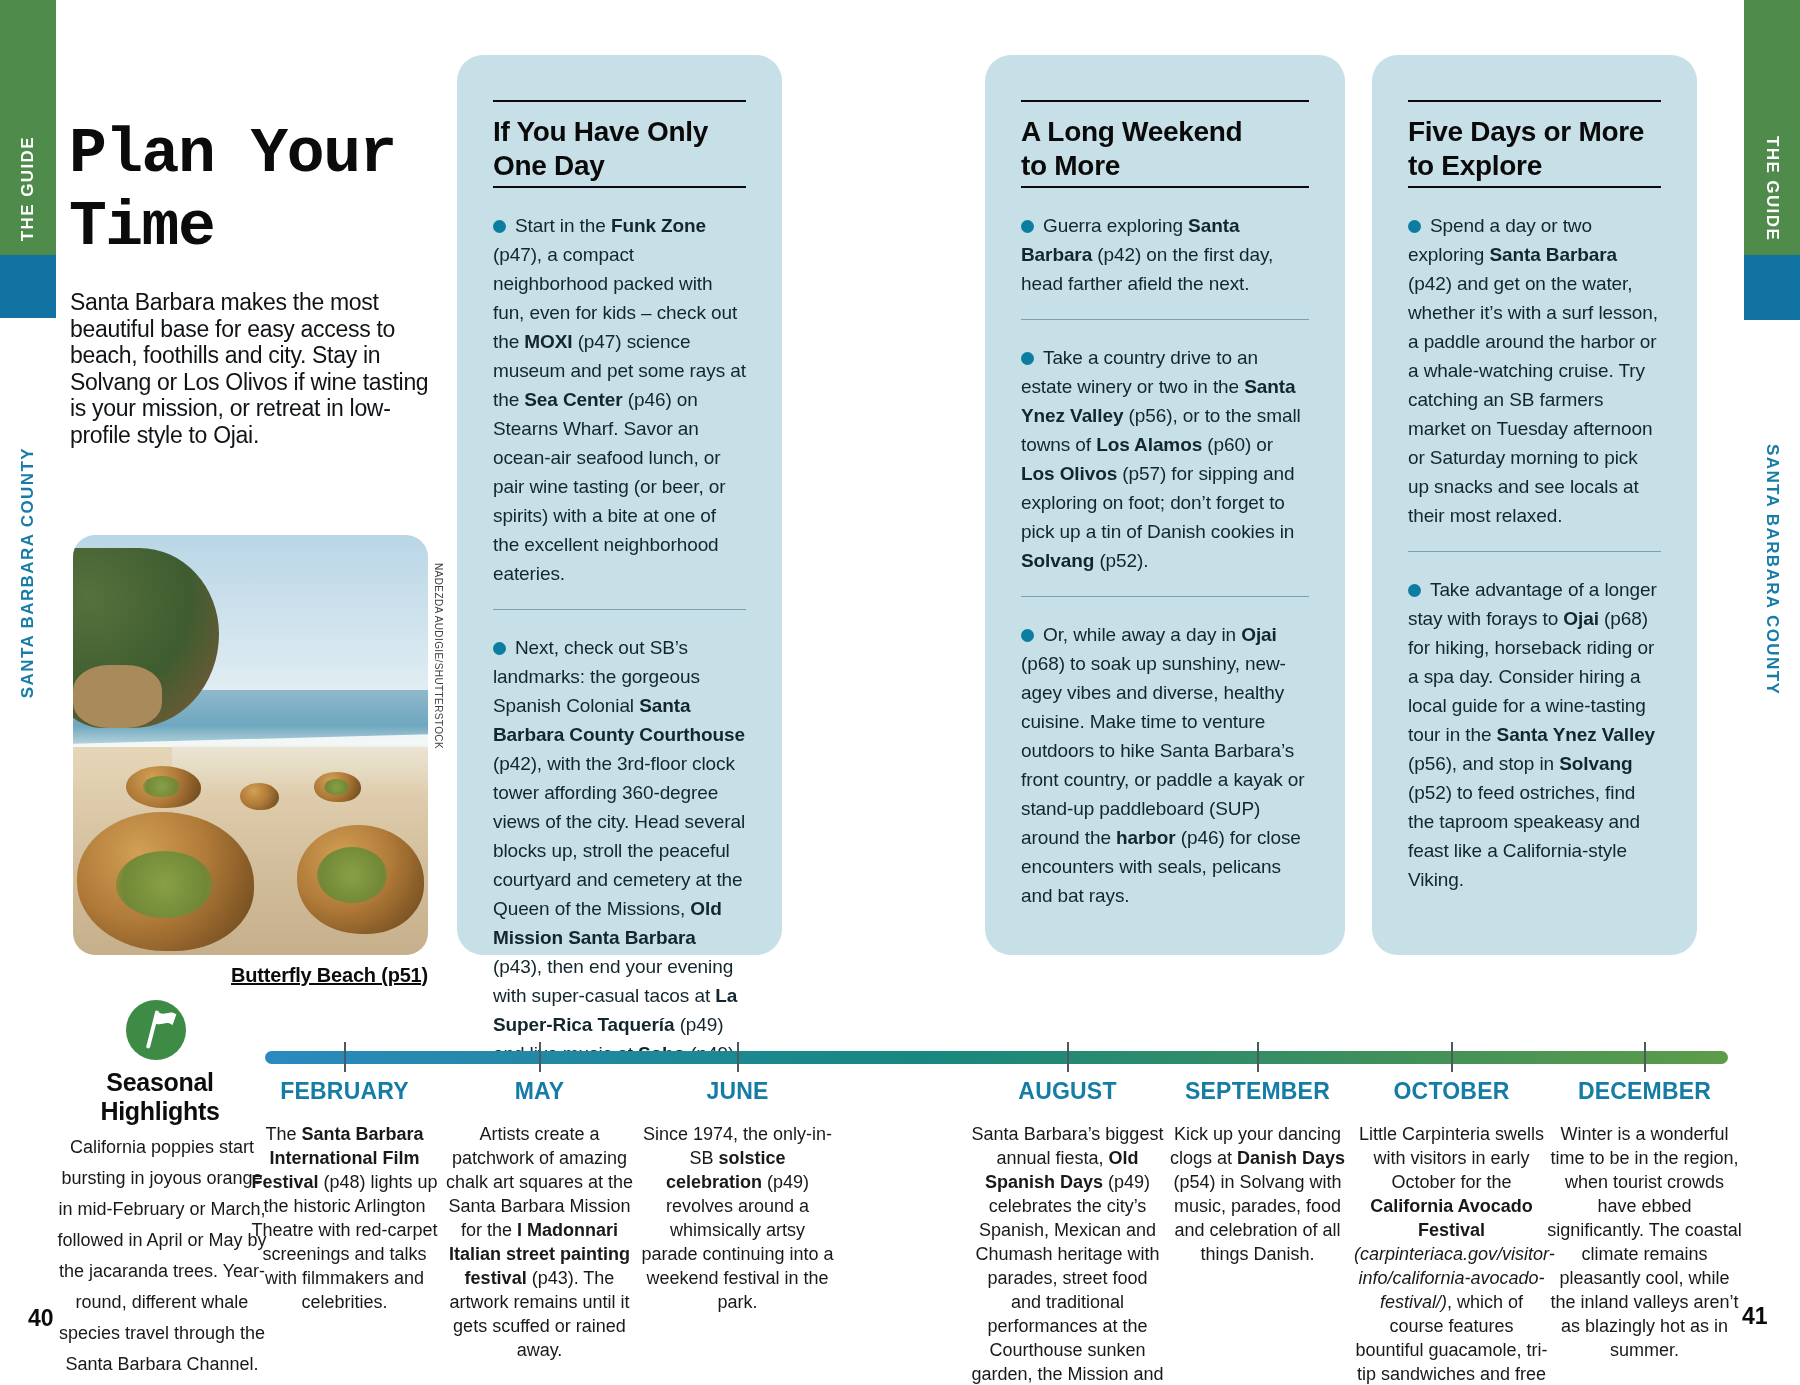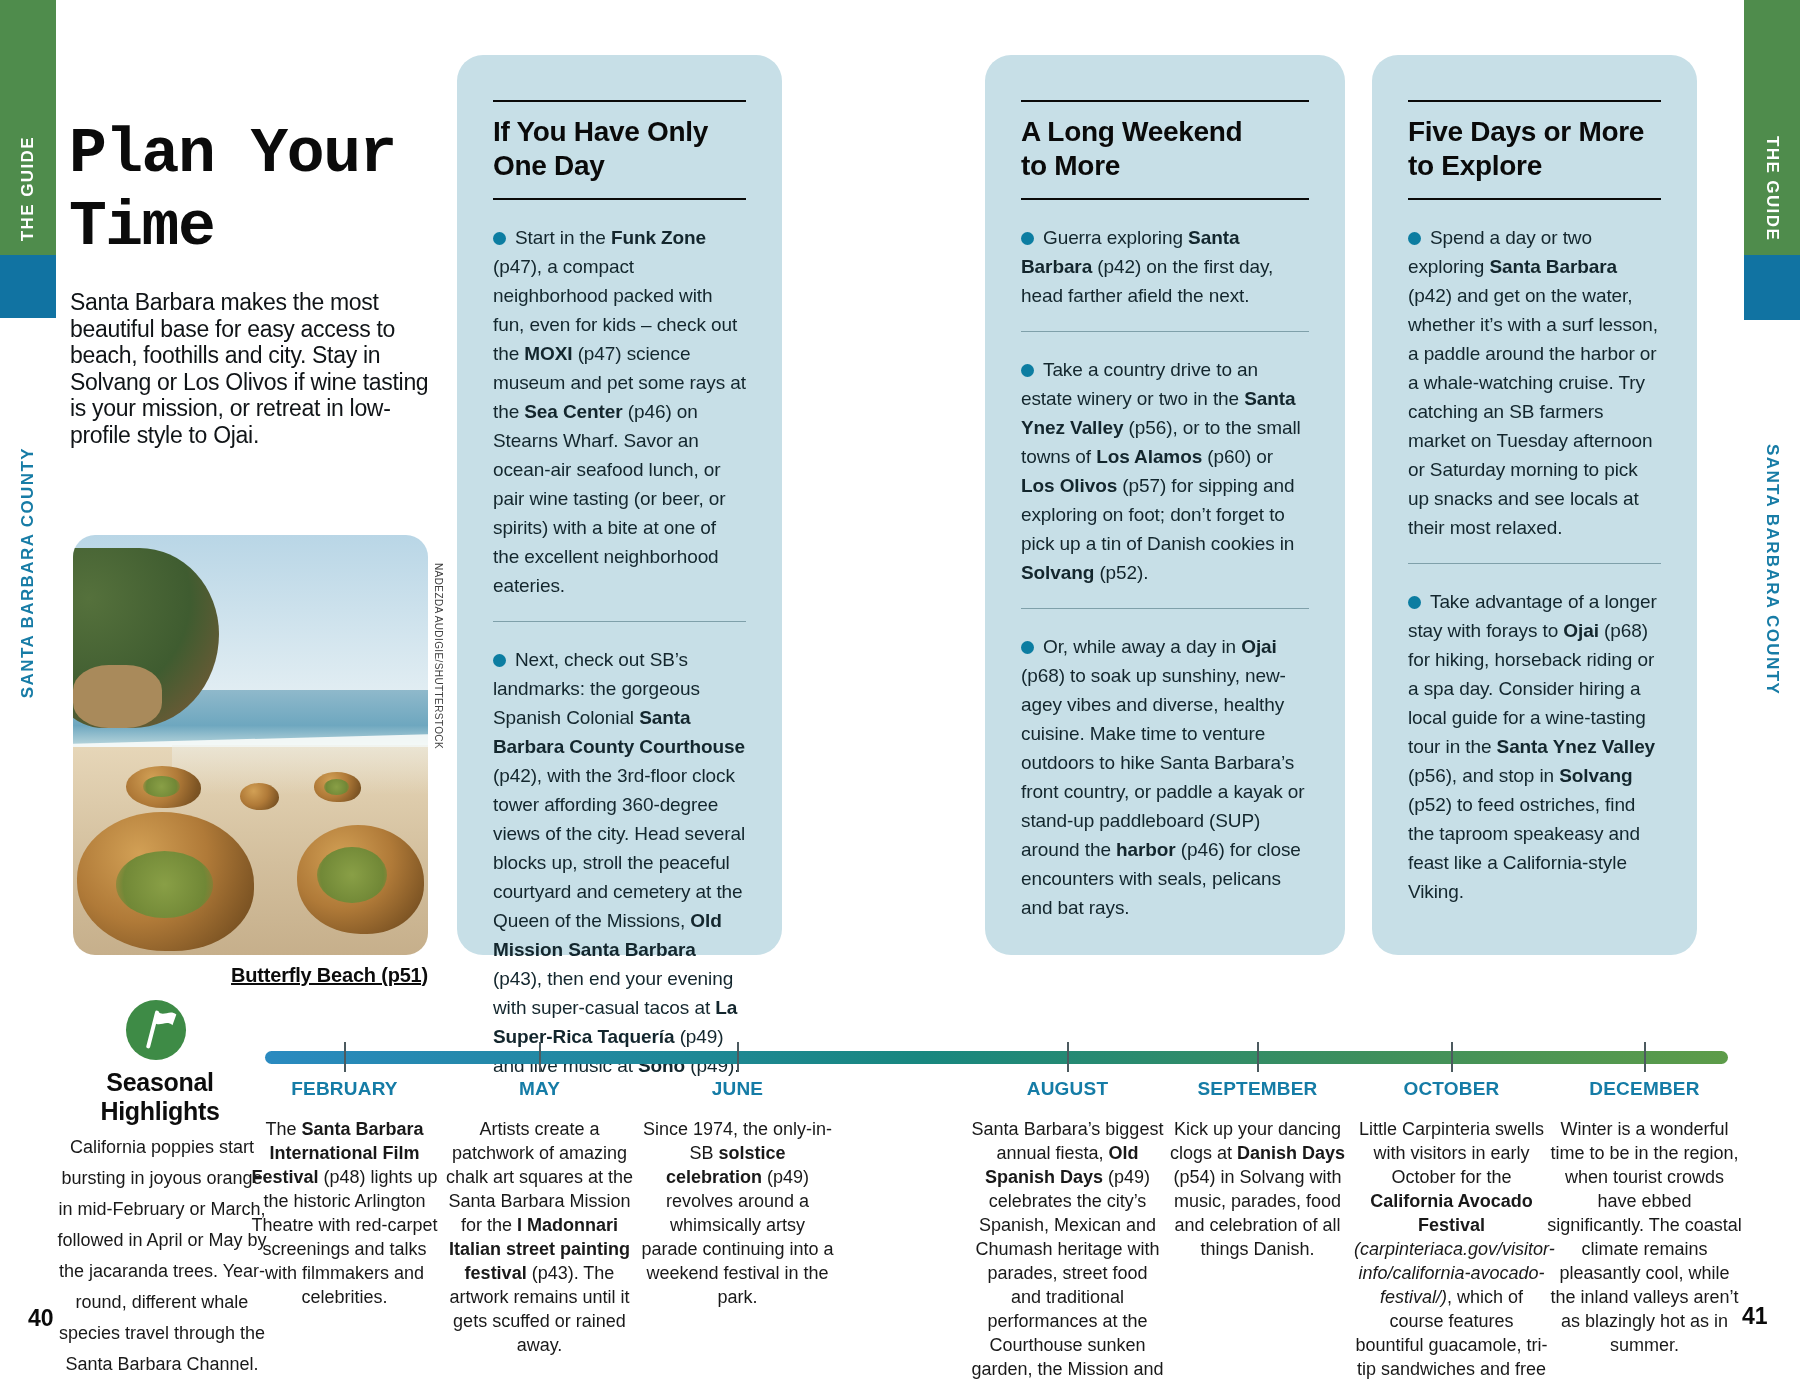--- a/index.html
+++ b/index.html
@@ -47,40 +47,40 @@
   .photo-caption { left:150px; top:964px; width:278px; text-align:right;
     font-size:20px; font-weight:700; color:#0c0c0c; letter-spacing:-0.2px;text-decoration:underline; }
 
   
   .card { top:55px; height:900px; background:#c7dfe7; border-radius:26px;
     padding:45px 36px 0; box-sizing:border-box; }
   .card-1 { left:457px;  width:325px; }
   .card-2 { left:985px;  width:360px; }
   .card-3 { left:1372px; width:325px; }
   .card h2 { margin:0; border-top:2px solid #0a0a0a; border-bottom:2px solid #0a0a0a;
-    padding:13px 0 15px; font-size:28px; line-height:34px; letter-spacing:-0.3px; color:#0a0a0a; }
+    padding:13px 0 3px; font-size:28px; line-height:34px; letter-spacing:-0.3px; color:#0a0a0a; }
   .bullet { margin:23px 0 0; font-size:19px; line-height:29px; color:#13262d; letter-spacing:-0.1px; }
   .bullet b, .month p b { font-weight:700; }
   .dot { display:inline-block; width:13px; height:13px; border-radius:50%;
     background:#0c7da1; margin-right:9px; vertical-align:-1px; }
   .sep { height:1px; background:#7fa0aa; margin:21px 0 0; }
 
   
   .seasonal-icon { left:125px; top:999px; width:62px; height:62px; }
   .seasonal-title { left:40px; top:1068px; width:240px; text-align:center;
     font-size:25px; line-height:29px; font-weight:700; color:#0d0d0d; letter-spacing:-0.3px; }
   .seasonal-body { left:52px; top:1132px; width:220px; text-align:center;
     font-size:18px; line-height:31px; color:#191919; }
 
   
   .tl-bar { left:265px; top:1051px; width:1463px; height:13px; border-radius:7px;
     background:linear-gradient(90deg,#2a8ac0,#18877f 45%,#3d8f5d 75%,#5d9c49); }
   .tick { width:2px; height:30px; top:1042px; background:#4c5a5f; }
   .month { top:1078px; width:195px; text-align:center; }
-  .month h3 { margin:0 0 17px; font-size:19px; font-weight:700; color:#157ca6; letter-spacing:.2px; }
+  .month h3 { margin:0 0 17px; font-size:23px; font-weight:700; color:#157ca6; letter-spacing:.2px; }
   .month p { margin:0; font-size:18px; line-height:24px; color:#191919; }
 
   .pagenum { font-size:23px; font-weight:700; color:#0b0b0b; }
 </style>
 </head>
 <body>
 
 <div class="page">
 
   <div class="abs green-bar" style="left:0;top:0;width:56px;height:255px;"></div>

